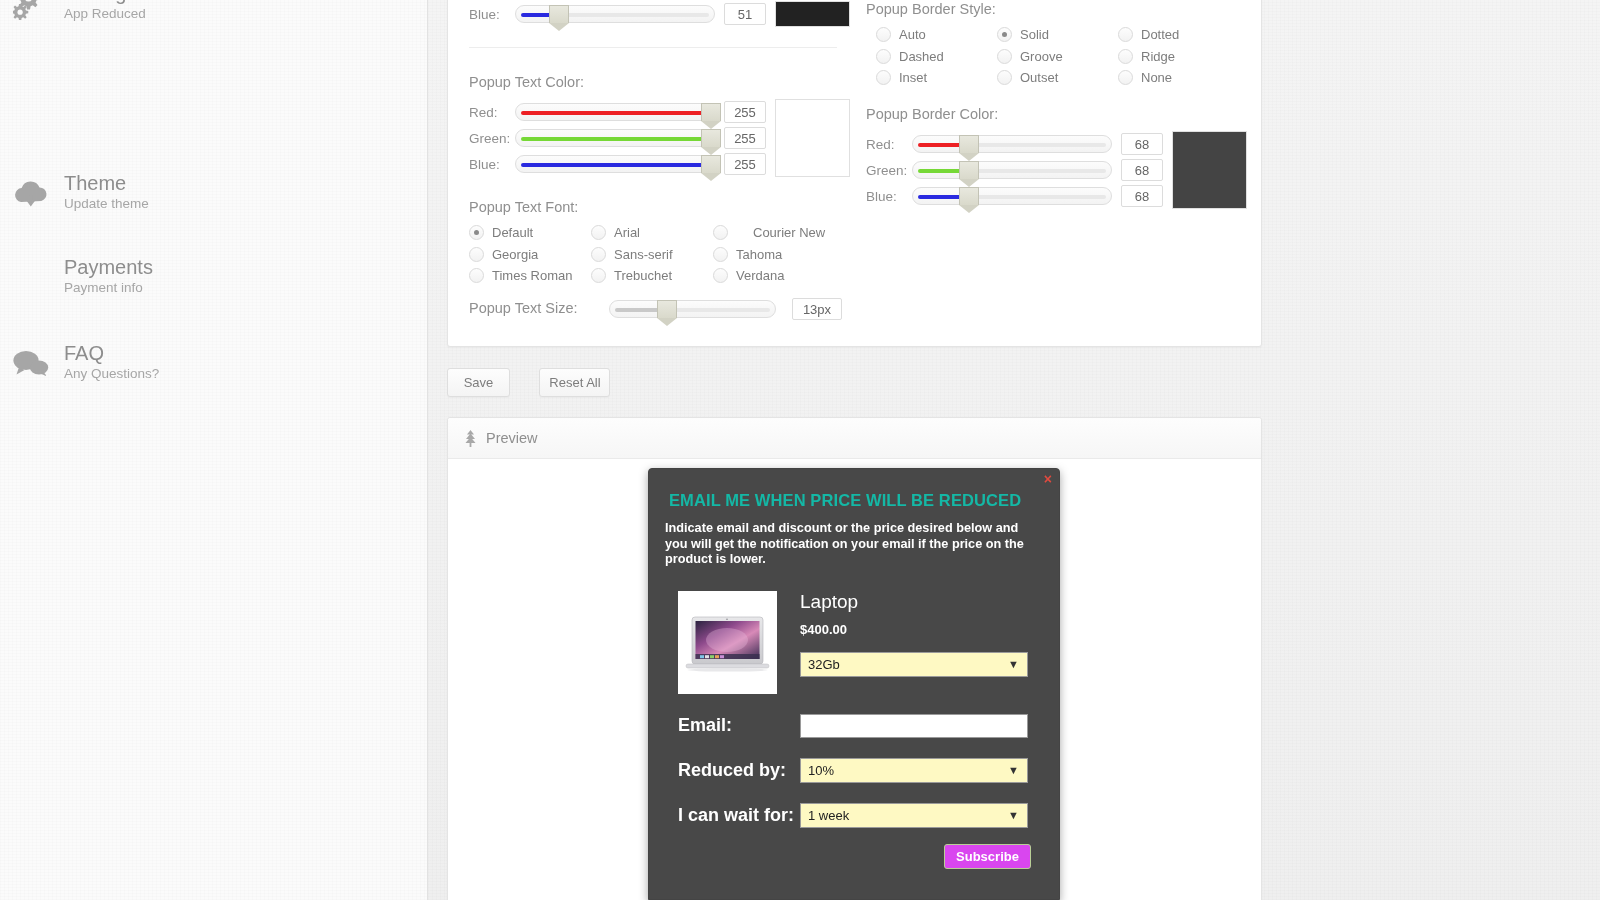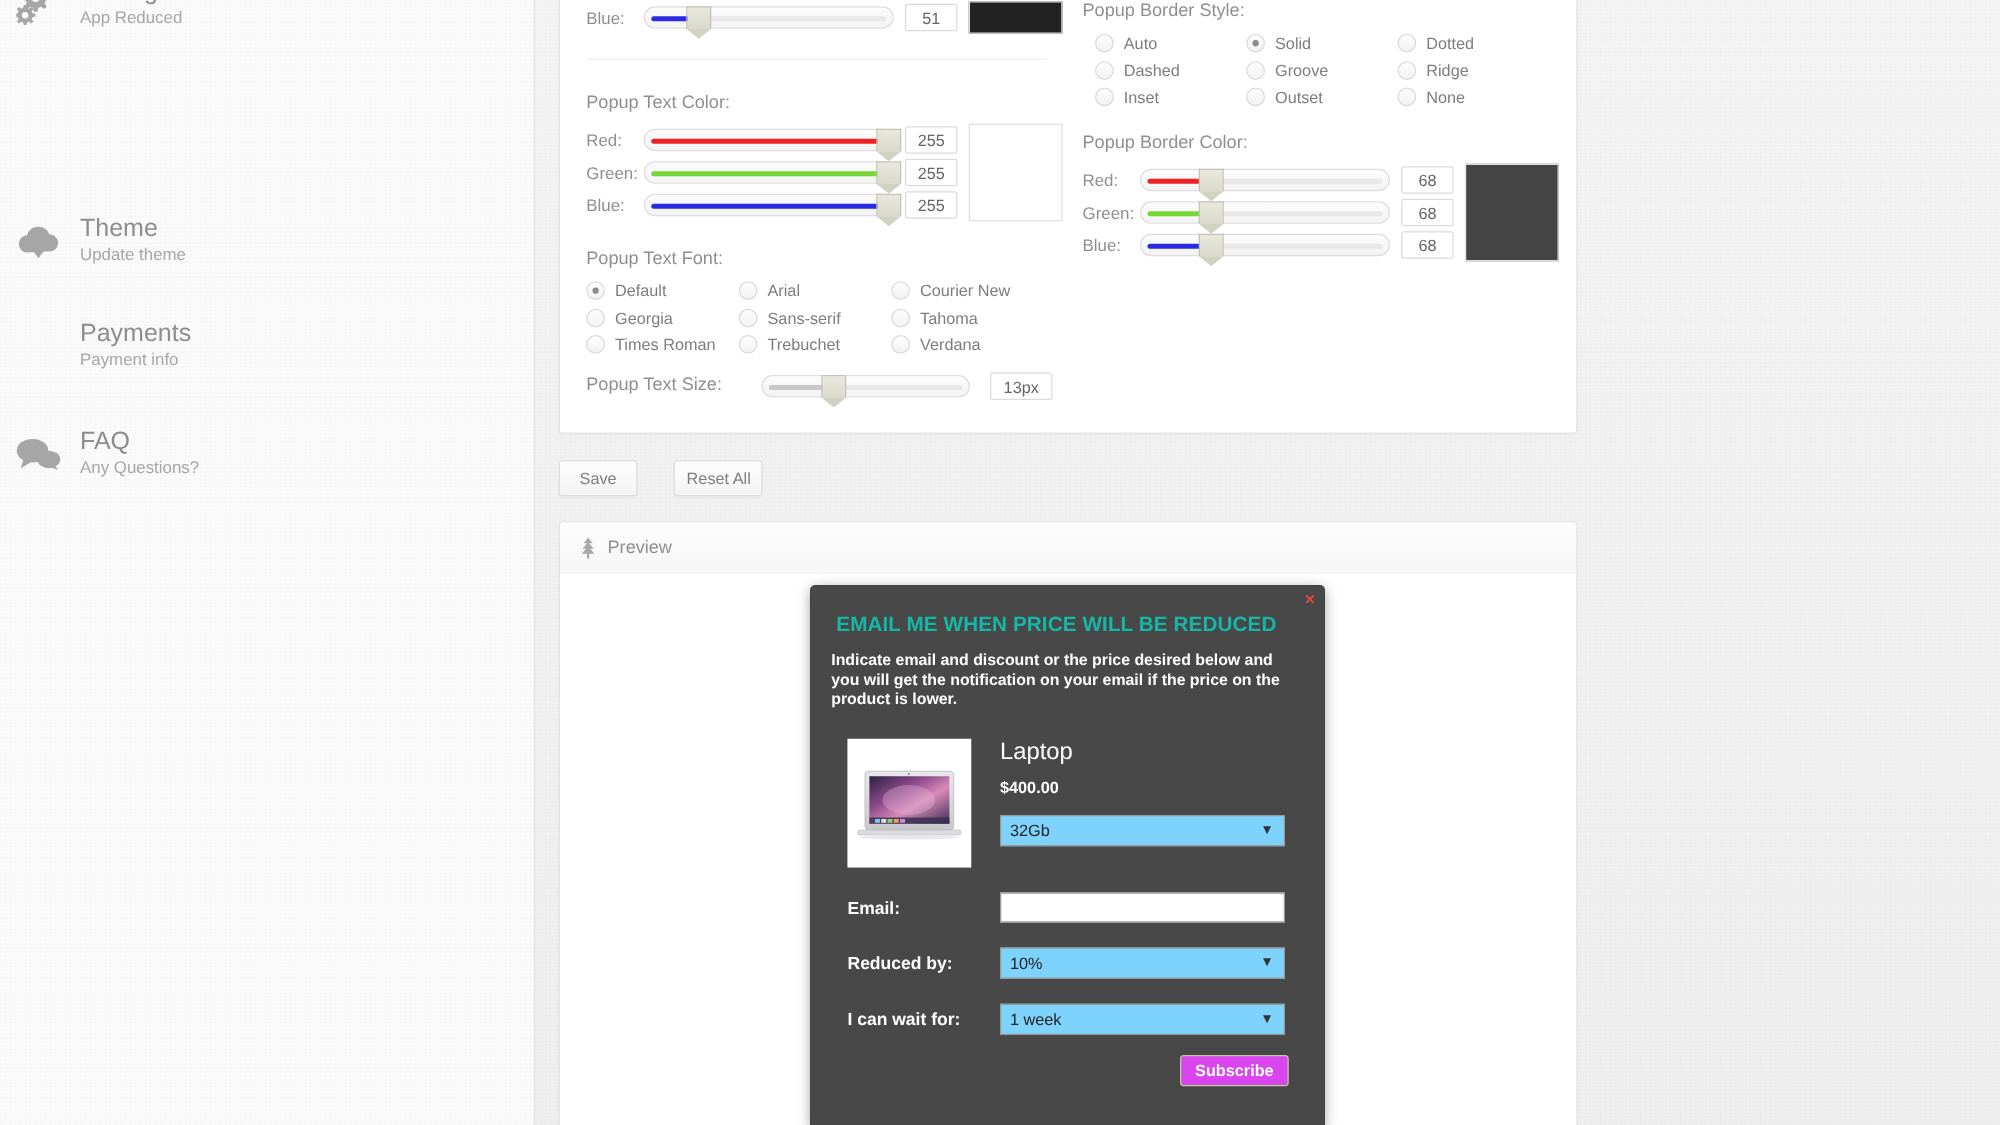--- a/index.html
+++ b/index.html
@@ -298,21 +298,21 @@
   }
   #product-price {
     font-size: 13px;
     font-weight: bold;
     color: #ffffff;
     margin-top: 9px;
   }
   .sel {
     width: 228px;
     height: 25px;
-    background: #7dd3fc;
+    background: #fef9c3;
     border: 1px solid #9a9a9a;
     color: #222;
     font-size: 13px;
     padding-left: 7px;
     line-height: 23px;
     position: relative;
     cursor: pointer;
   }
   .sel .chev {
     position: absolute;
@@ -322,21 +322,21 @@
     color: #333;
   }
   #product-select { margin-top: 15px; }
   .form-row {
     display: flex;
     align-items: center;
     padding-left: 29px;
     margin-top: 20px;
   }
   .form-label {
-    font-size: 14px;
+    font-size: 18px;
     font-weight: bold;
     color: #ffffff;
     width: 122px;
     flex: 0 0 122px;
   }
   #email-input {
     width: 228px; height: 24px;
     background: #ffffff;
     border: 1px solid #9a9a9a;
     font-size: 13px;
@@ -481,21 +481,21 @@
       <div style="position:absolute; top:318px; left:0;" class="section-label">Popup Text Font:</div>
       <div id="font-radios" class="radio-grid" style="position:absolute; top:341px; left:0;">
           <div class="radio-item" style="width: 122px;">
             <span class="rb checked"></span>
             <span class="rb-label">Default</span>
           </div>
           <div class="radio-item" style="width: 122px;">
             <span class="rb"></span>
             <span class="rb-label">Arial</span>
           </div>
-          <div class="radio-item" style="width: 122px;">
+          <div class="radio-item" style="width: 122px; gap: 17px;">
             <span class="rb"></span>
             <span class="rb-label">Courier New</span>
           </div>
           <div class="radio-item" style="width: 122px;">
             <span class="rb"></span>
             <span class="rb-label">Georgia</span>
           </div>
           <div class="radio-item" style="width: 122px;">
             <span class="rb"></span>
             <span class="rb-label">Sans-serif</span>

